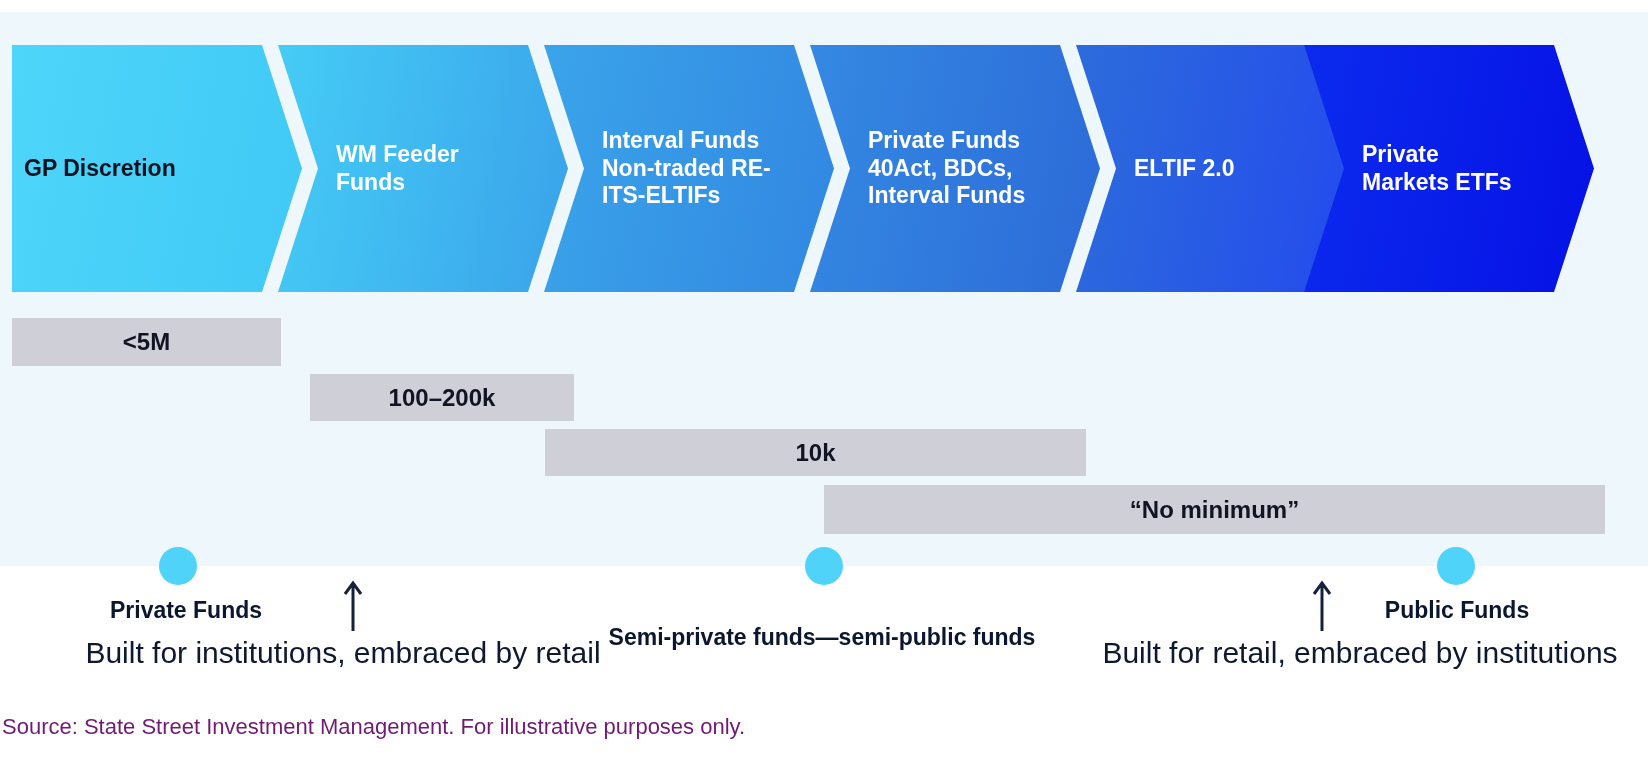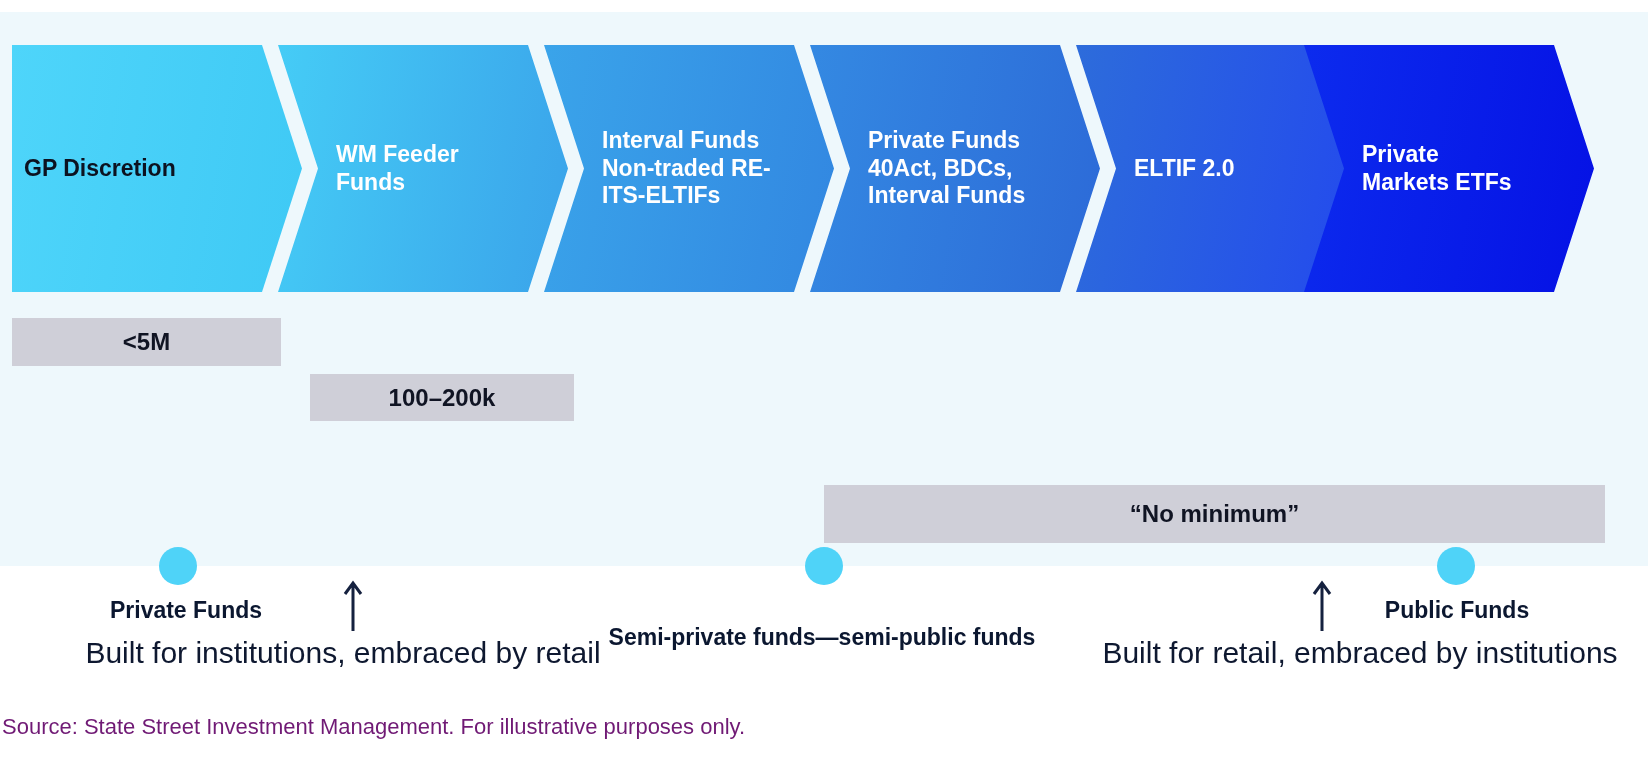--- a/index.html
+++ b/index.html
@@ -36,21 +36,21 @@
   .c6{left:1304px;align-items:center;}
   
   .bar{
     position:absolute;background:#cfcfd8;
     display:flex;align-items:center;justify-content:center;
     font-size:24px;font-weight:bold;color:#101423;
   }
   .b1{left:12px; top:318px;width:269px;height:48px;}
   .b2{left:281px;top:374px;width:264px;height:47px;margin-left:29px;}
   .b3{left:545px;top:429px;width:541px;height:47px;}
-  .b4{left:824px;top:485px;width:781px;height:58px;text-align:right;}
+  .b4{left:824px;top:485px;width:781px;height:49px;text-align:right;}
   
   .dot{
     position:absolute;top:547px;width:38px;height:38px;border-radius:50%;
     background:#4fd3f8;
   }
   .d1{left:159px;}
   .d2{left:805px;}
   .d3{left:1437px;}
   
   .speclabel{
@@ -107,20 +107,23 @@
     <span>Private
 Markets ETFs</span>
   </div>
 
   <div class="bar b1">
     <span>&lt;5M</span>
   </div>
   <div class="bar b2">
     <span>100–200k</span>
   </div>
+  <div class="bar b3">
+    <span>10k</span>
+  </div>
   <div class="bar b4">
     <span>“No minimum”</span>
   </div>
 
   <div class="dot d1"></div>
   <div class="dot d2"></div>
   <div class="dot d3"></div>
 
   <div class="speclabel l1">Private Funds</div>
   <div class="speclabel l2">Semi-private funds—semi-public funds</div>

